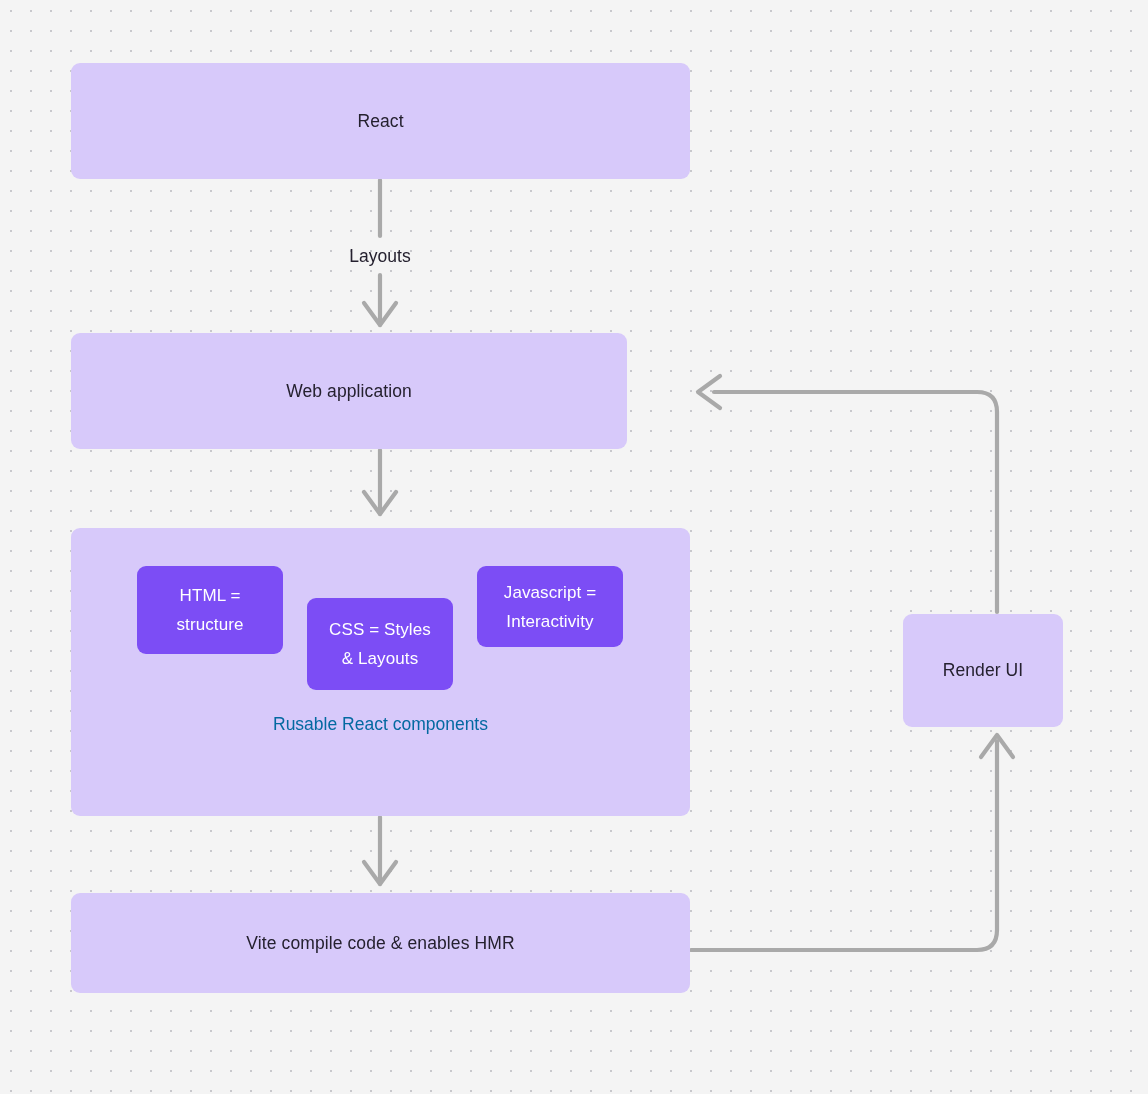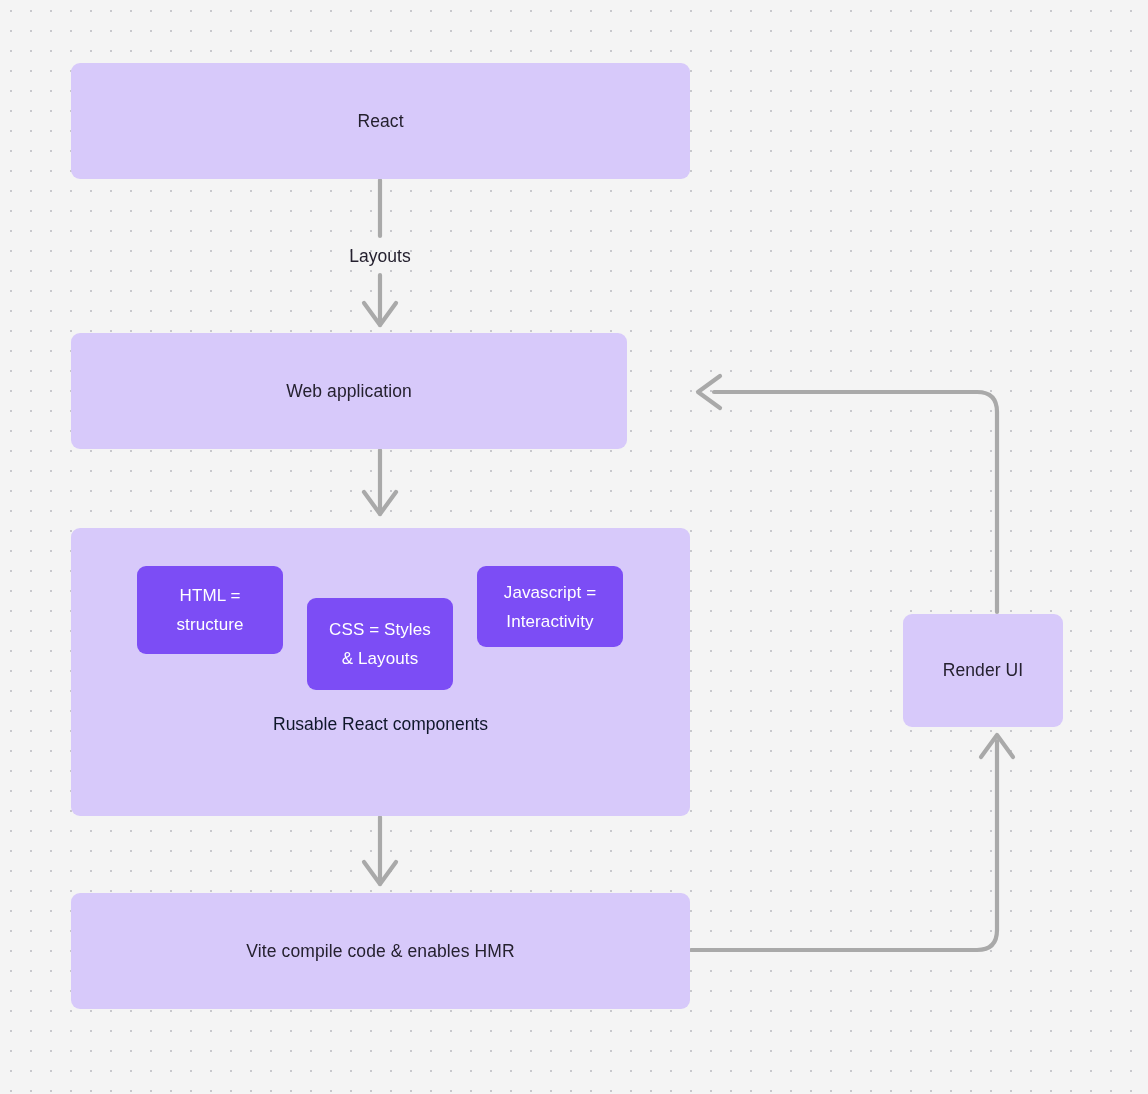--- a/index.html
+++ b/index.html
@@ -110,29 +110,29 @@
     width: 146px;
     height: 81px;
   }
 
   #components-caption {
     position: absolute;
     left: 0;
     top: 186px;
     width: 619px;
     text-align: center;
-    color: #0f172a;
+    color: #0369a1;
     font-size: 17.5px;
   }
 
   #node-vite {
     left: 71px;
     top: 893px;
     width: 619px;
-    height: 116px;
+    height: 100px;
   }
 
   #node-render-ui {
     left: 903px;
     top: 614px;
     width: 160px;
     height: 113px;
   }
 
   .edge-label {

